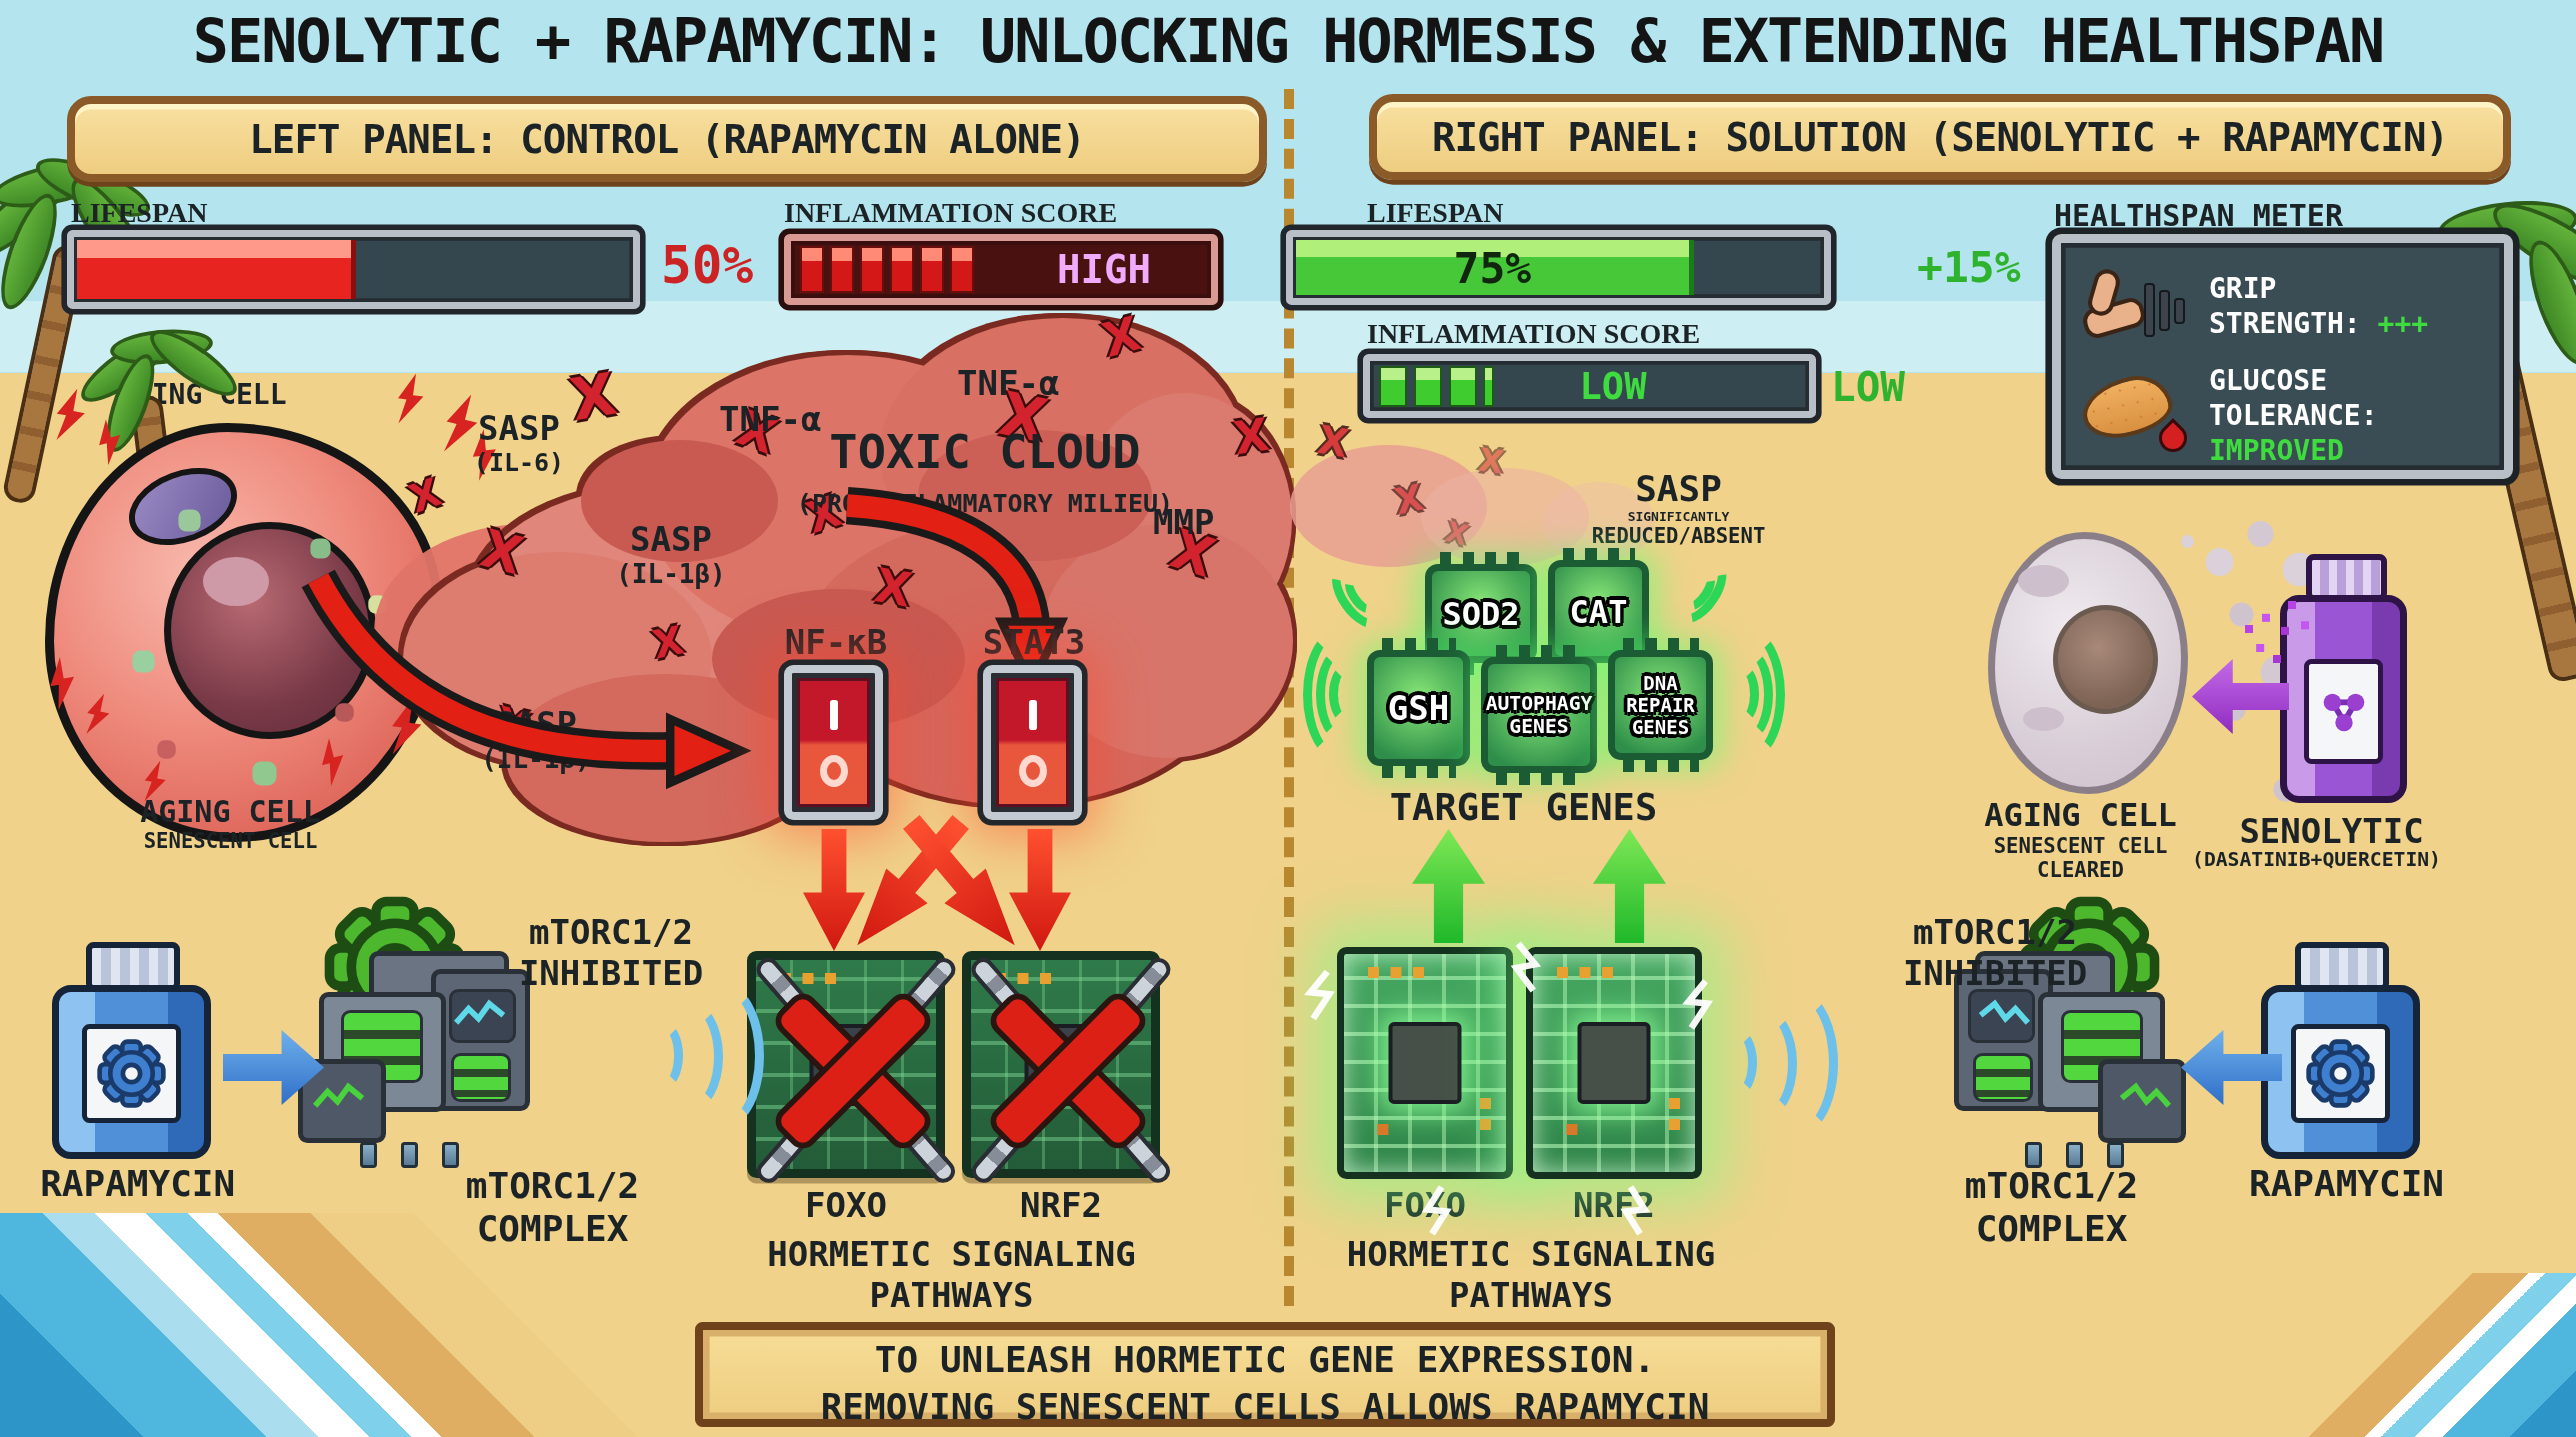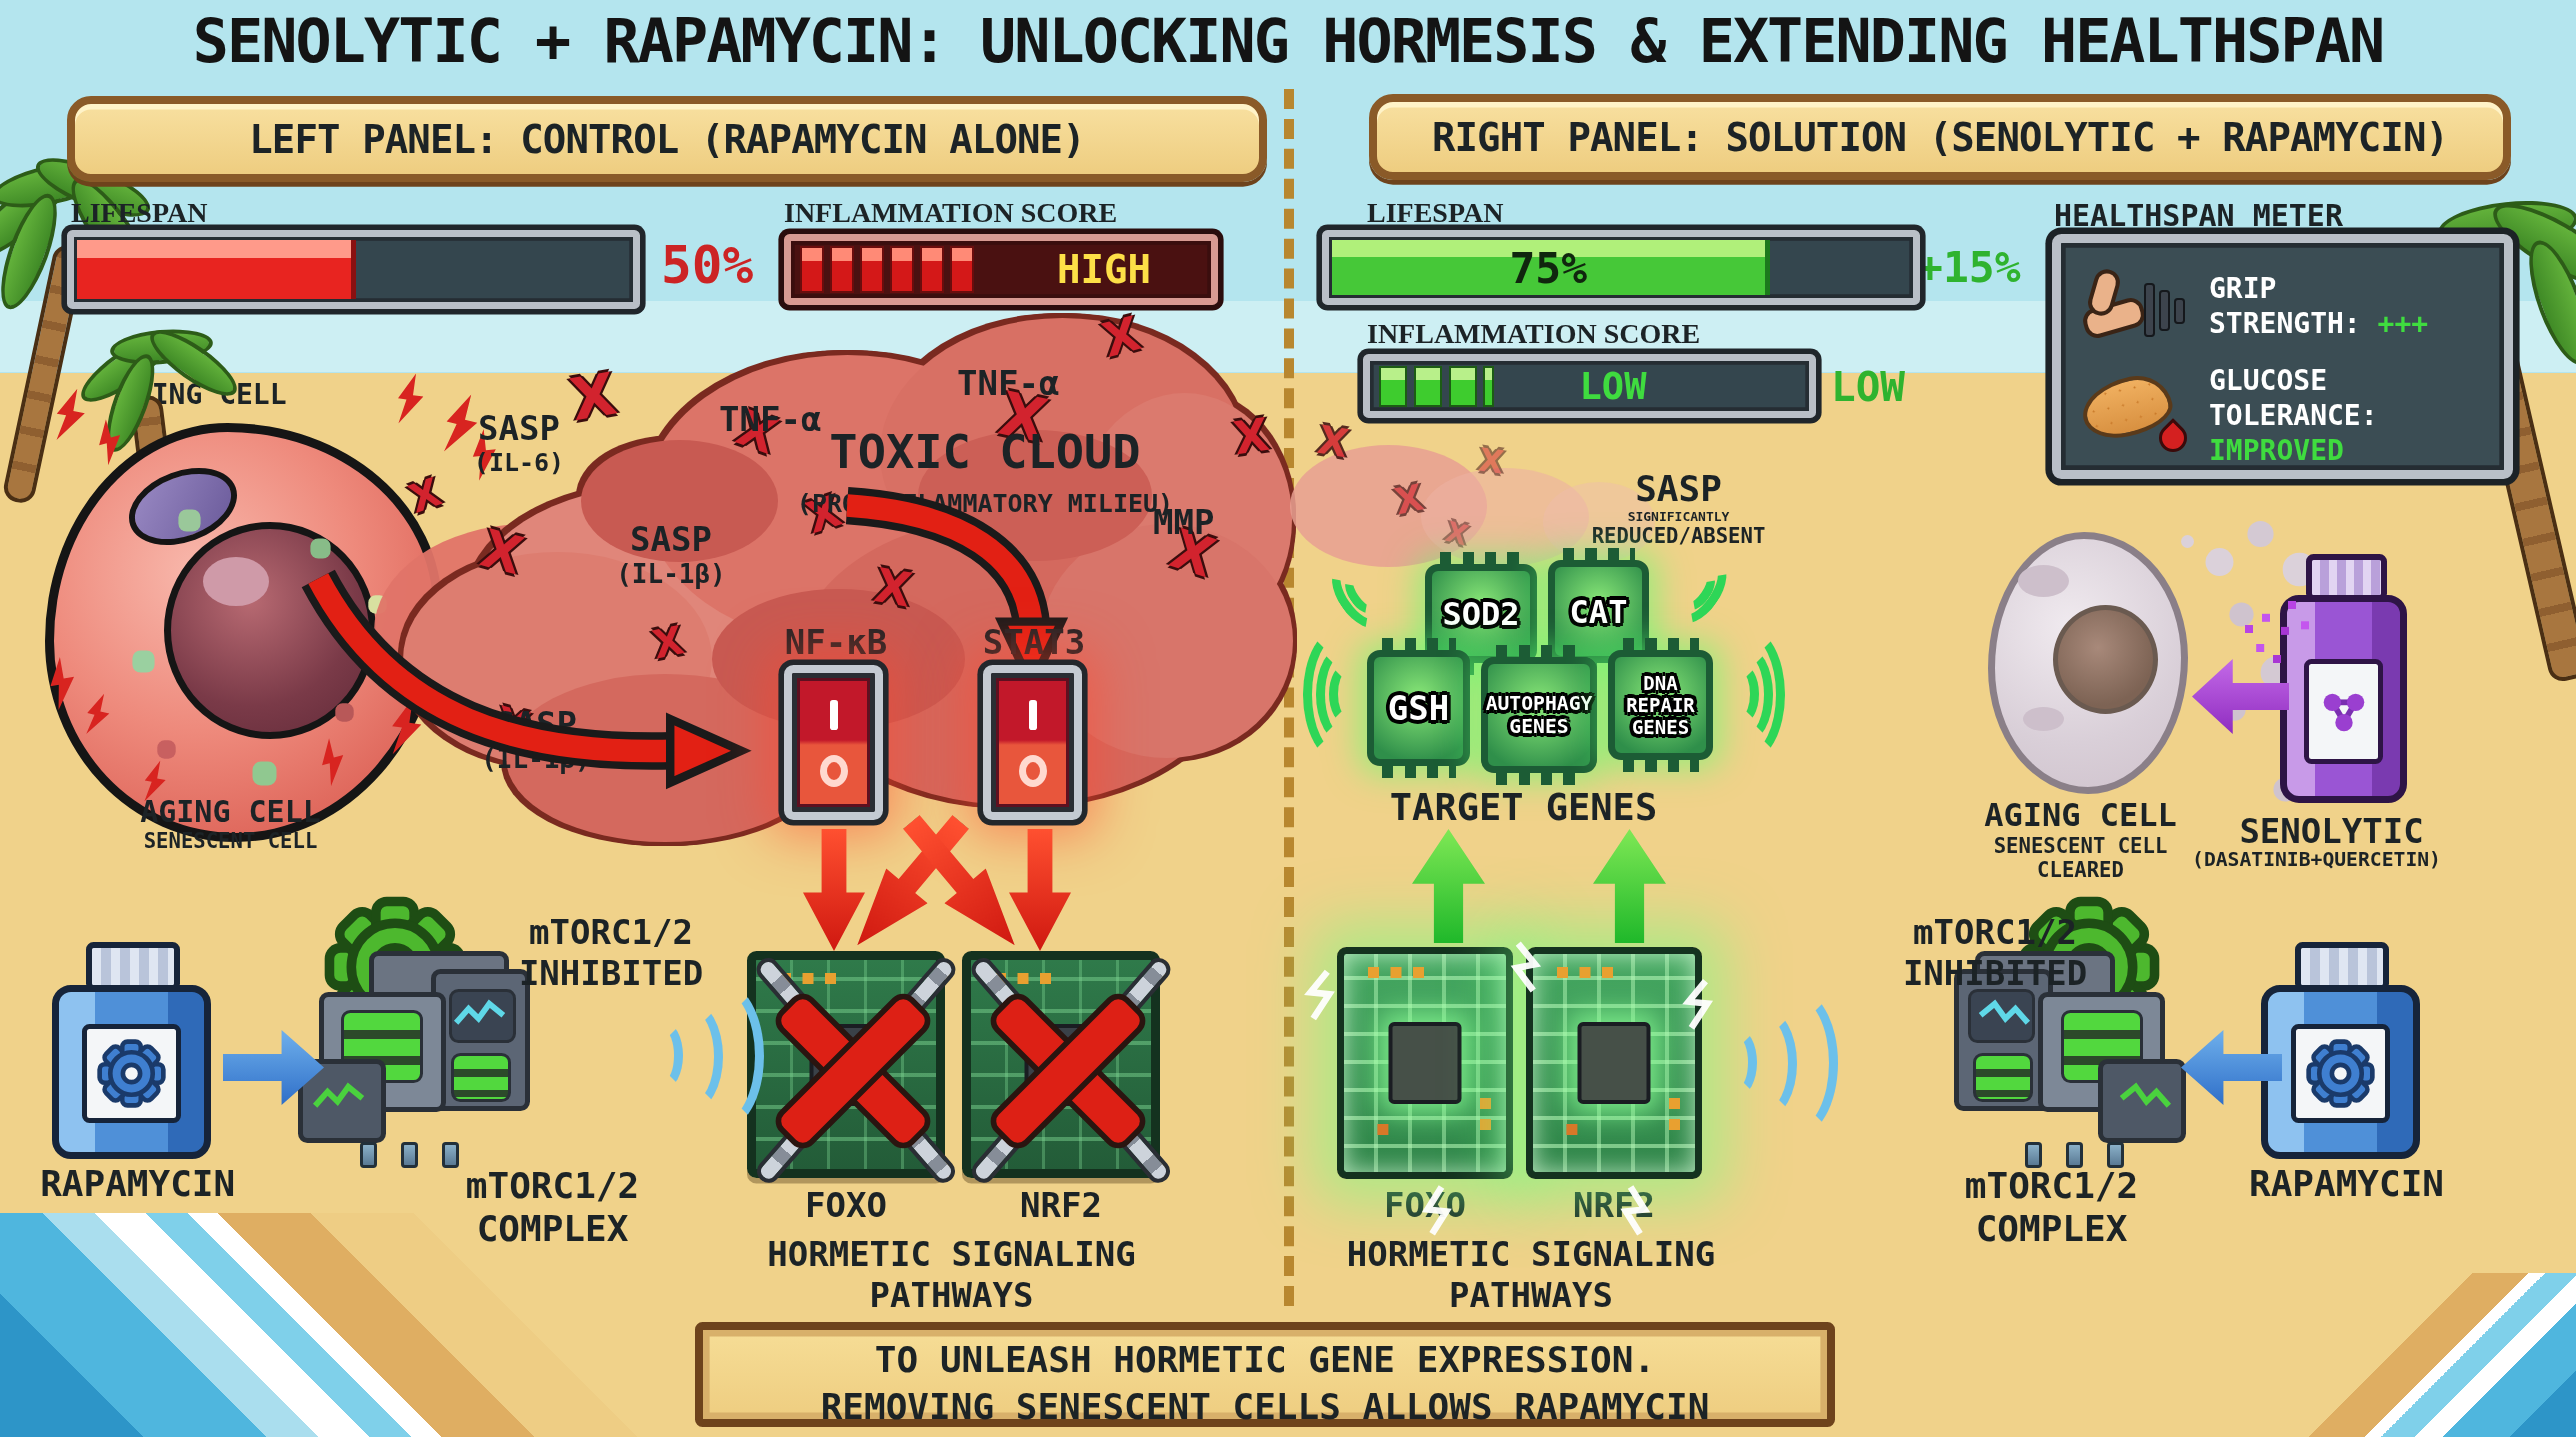--- a/index.html
+++ b/index.html
@@ -9,21 +9,21 @@
     background:#f0d28a;
     font-family:"DejaVu Sans Mono", monospace; font-weight:bold;
     color:#1c2326;
   }
   .abs { position:absolute; }
   .ctr { text-align:center; }
   .t { color:#1c2326; }
   .green { color:#2fb32f; }
   .ltgreen { color:#3fdc3f; }
   .red { color:#cc2424; }
-  .white { color:#fde047; }
+  .white { color:#f0abfc; }
 
   
   .sky { left:0; top:0; width:2576px; height:373px; background:#b4e5ee; }
   .sky-band { left:0; top:301px; width:2576px; height:71px; background:#cdeff3; }
   .divider { left:1284px; top:89px; height:1217px; width:0; border-left:10.3px dashed #b8872f; z-index:1; }
   .ocean-l { left:0; top:1213px; width:805px; height:225px; z-index:1;
     background:linear-gradient(45deg,#2d95c8 0 14%,#4fb6de 14% 26%,#aadeee 26% 31%,#ffffff 31% 36%,#7fd0ea 36% 40%,#ffffff 40% 43%,#dfae62 43% 52%,#eecd84 52% 62%,#f0d28a 62%); }
   .ocean-r { left:2181px; top:1273px; width:395px; height:165px; z-index:1;
     background:linear-gradient(315deg,#2d95c8 0 12%,#4fb6de 12% 24%,#ffffff 24% 29%,#7fd0ea 29% 35%,#ffffff 35% 38%,#dfae62 38% 48%,#f0d28a 48%); }
 
@@ -216,21 +216,21 @@
         <div class="seg-red"></div>
         <div class="seg-red"></div>
       <div class="seg-red"></div>
         <div class="seg-red"></div>
         <div class="seg-red"></div>
     </div>
     <div class="bar-word white" style="left:206px;right:0;font-size:39px">HIGH</div>
   </div>
 
   <div class="abs t bar-label" style="left:1367px;top:197px">LIFESPAN</div>
-  <div class="bar" style="left:1322px;top:230px;width:598px;height:75px">
+  <div class="bar" style="left:1286px;top:230px;width:545px;height:75px">
     <div class="fill-green">
         <span>75%</span>
       </div>
   </div>
   <div class="abs green" style="left:1917px;top:242px;font-size:43px">+15%</div>
   <div class="abs t bar-label" style="left:1367px;top:318px">INFLAMMATION SCORE</div>
   <div class="bar" style="left:1363px;top:354px;width:453px;height:64px">
     <div class="segrow">
       <div class="seg-green"></div>
         <div class="seg-green"></div>

